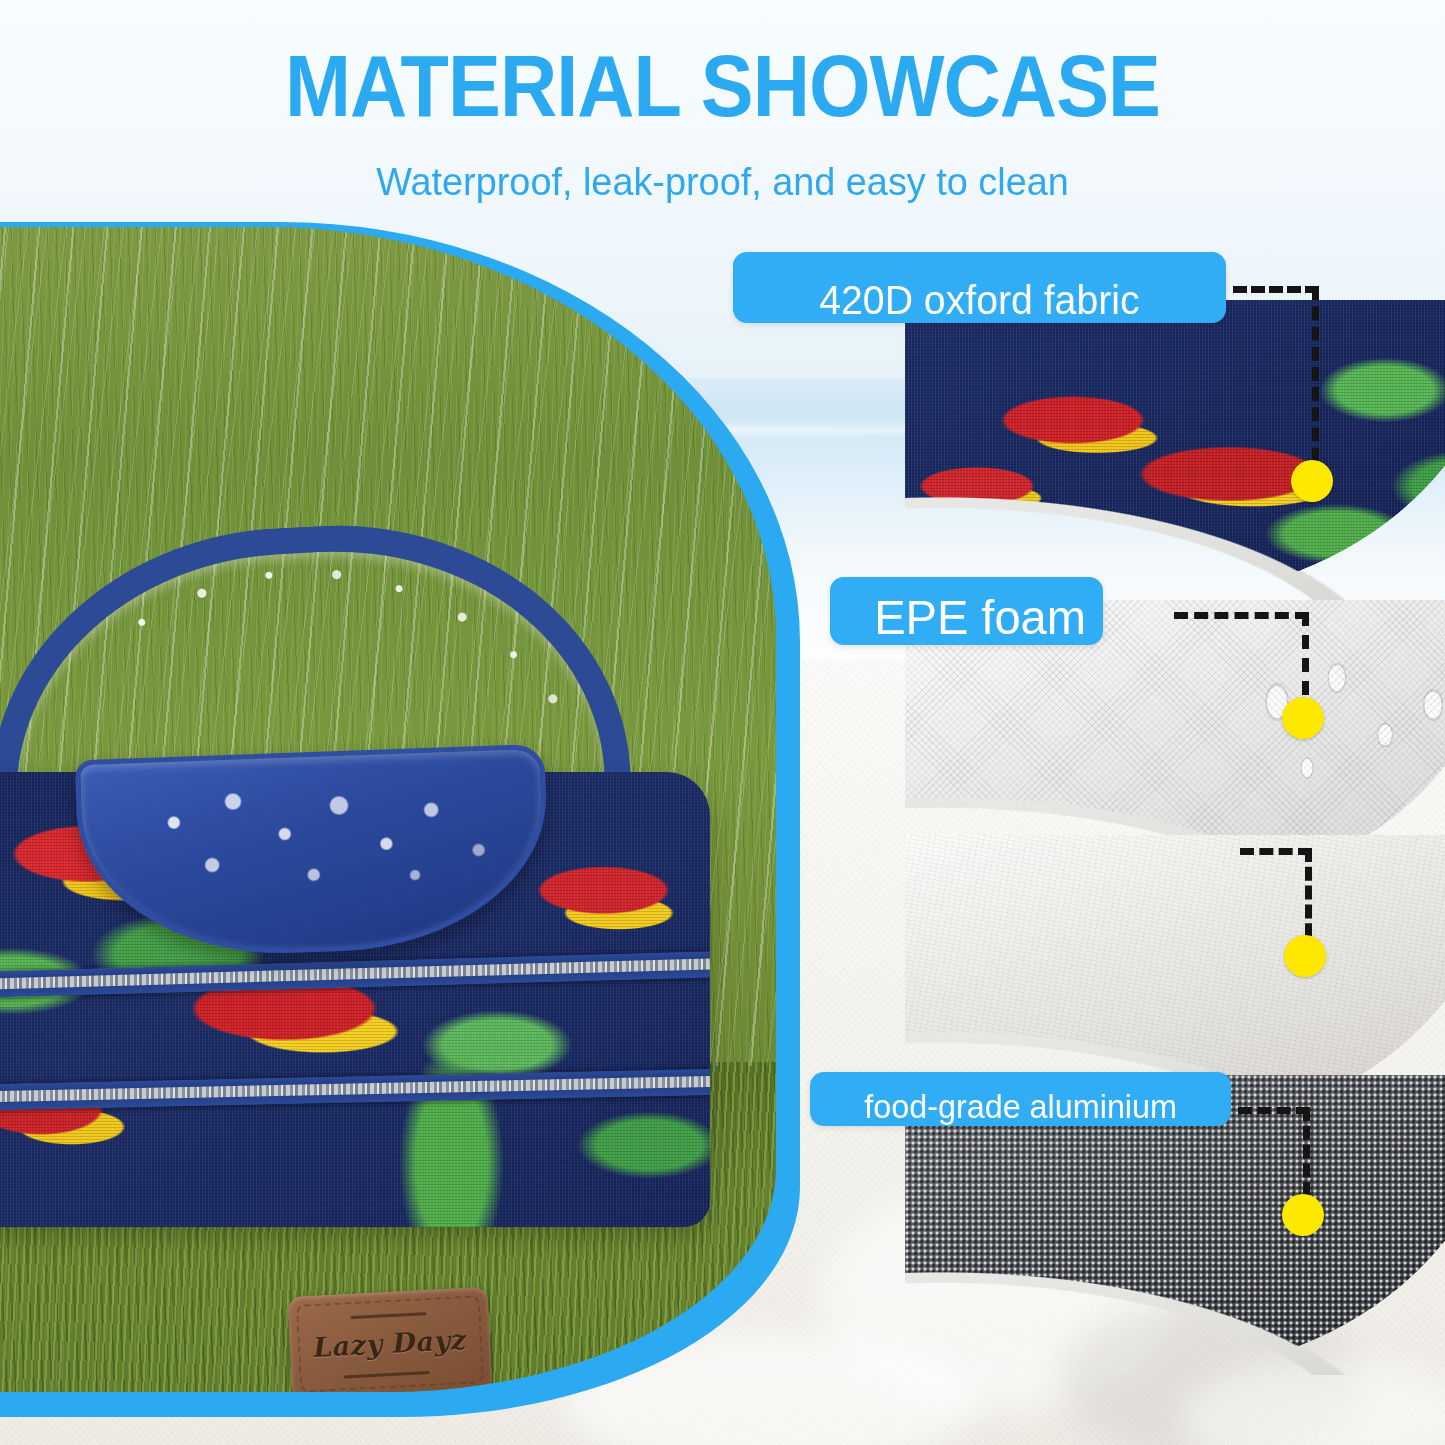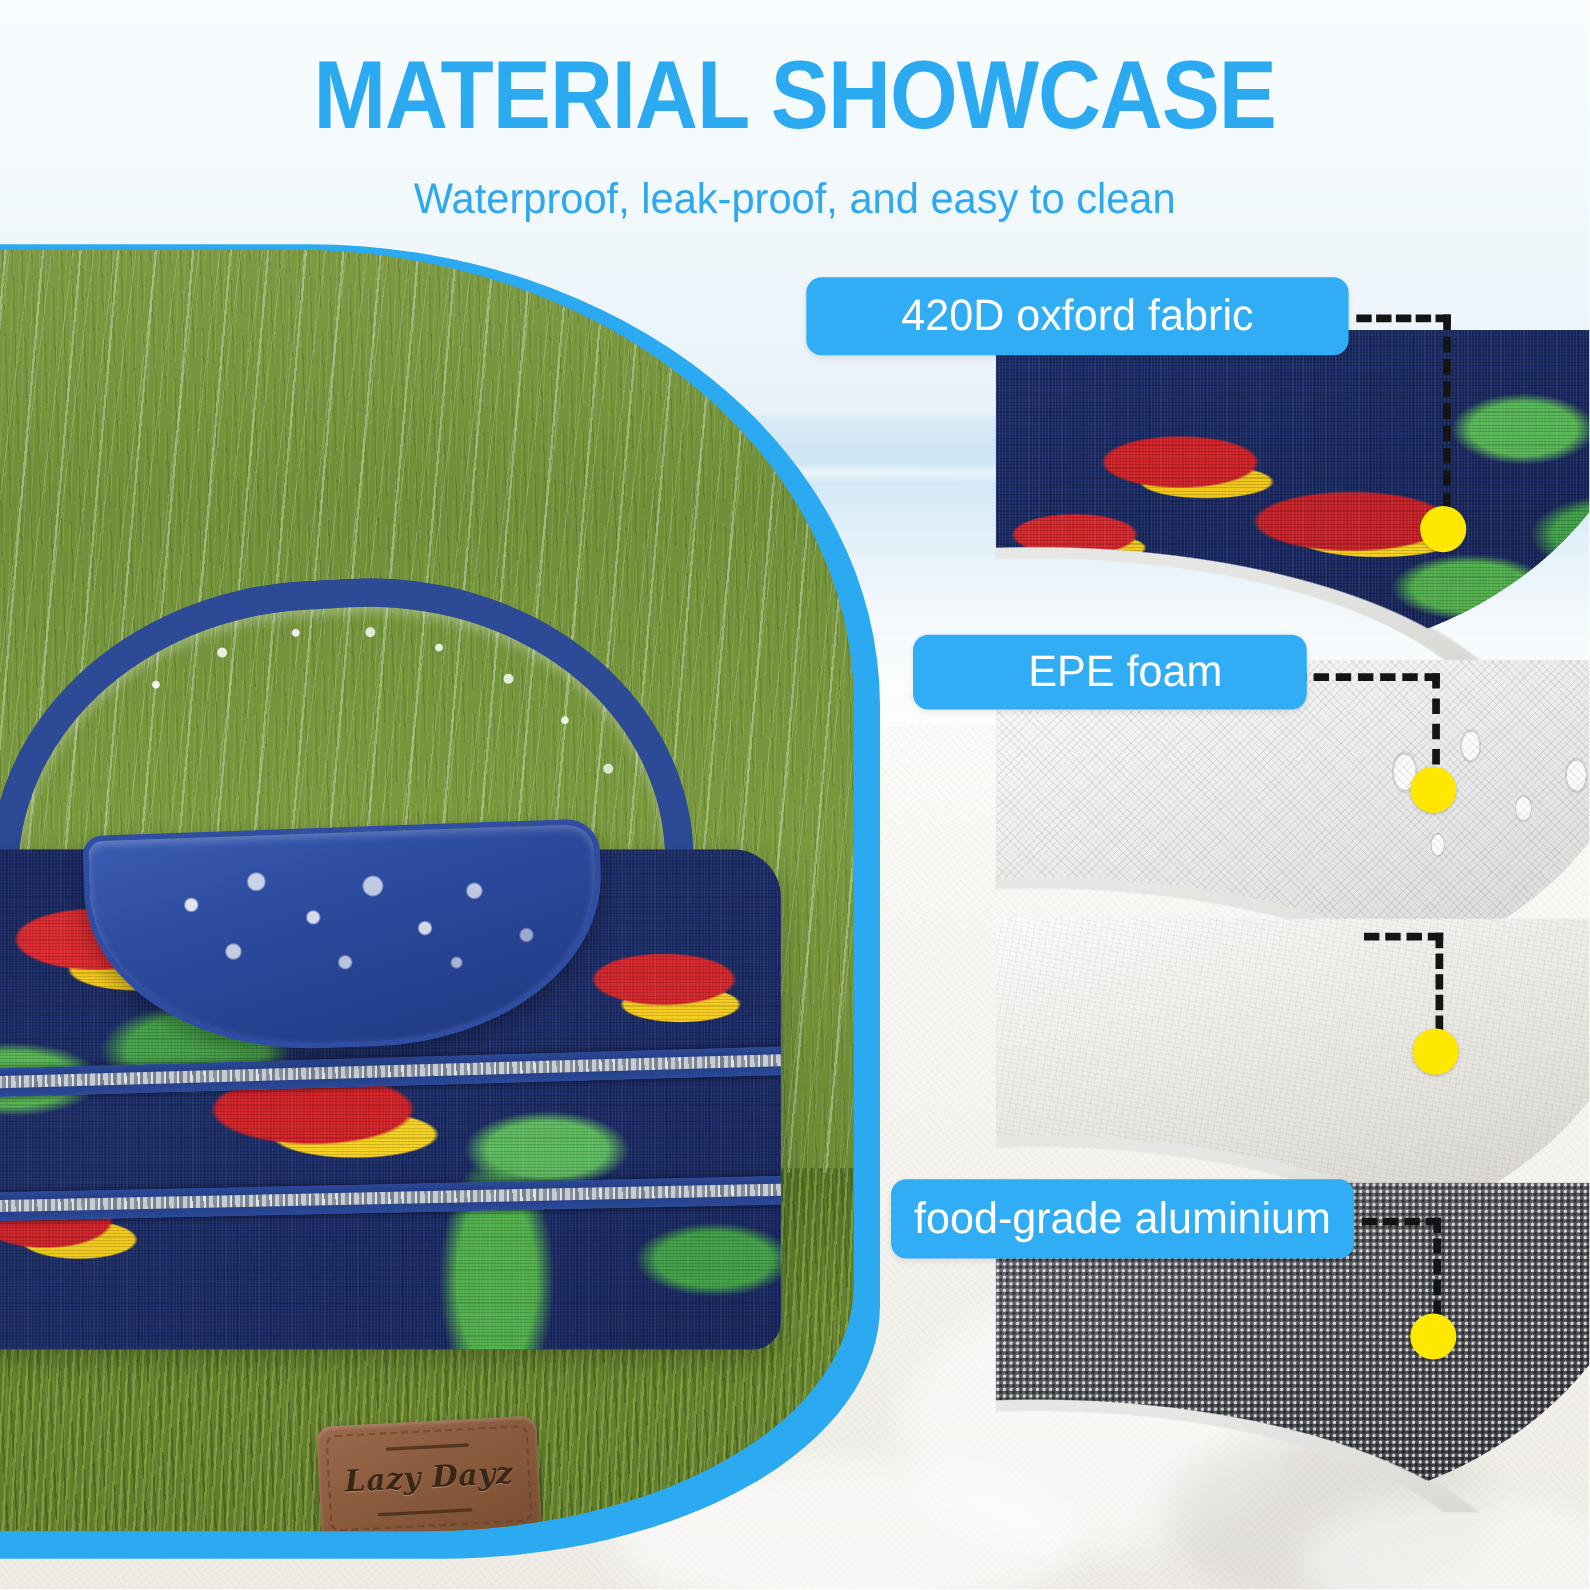--- a/index.html
+++ b/index.html
@@ -346,29 +346,29 @@
   }
 
   
   .pill{
     position:absolute; z-index:60;
     background:#31ADF5;
     border-radius:14px;
     color:#ffffff;
     font-family:"Liberation Sans", sans-serif;
     font-weight:400;
-    display:flex; align-items:center; justify-content:center;
+    display:flex; align-items:flex-end; justify-content:center;
     white-space:nowrap;
     box-shadow:0 2px 6px rgba(0,0,0,.10);
   }
   .pill span{ display:block; transform:scaleX(.98); }
   #pill-oxford    { left:733px;  top:252px;  width:493px; height:71px;  font-size:40px; }
-  #pill-epe       { left:830px;  top:577px;  width:358px; height:68px;  font-size:40px;padding-left:28px; }
+  #pill-epe       { left:830px;  top:577px;  width:273px; height:68px;  font-size:48px;padding-left:28px; }
   #pill-nonwoven  { left:856px;  top:814px;  width:377px; height:70px;  font-size:40px; }
-  #pill-alu       { left:810px;  top:1072px; width:421px; height:72px;  font-size:40px; }
+  #pill-alu       { left:810px;  top:1072px; width:421px; height:54px;  font-size:33px; }
 
   
   .conn { position:absolute; z-index:55; }
   .conn .h{
     position:absolute; left:0; top:0; height:0;
     border-top:7px dashed #141414;
   }
   .conn .v{
     position:absolute; top:0; width:0;
     border-left:7px dashed #141414;

